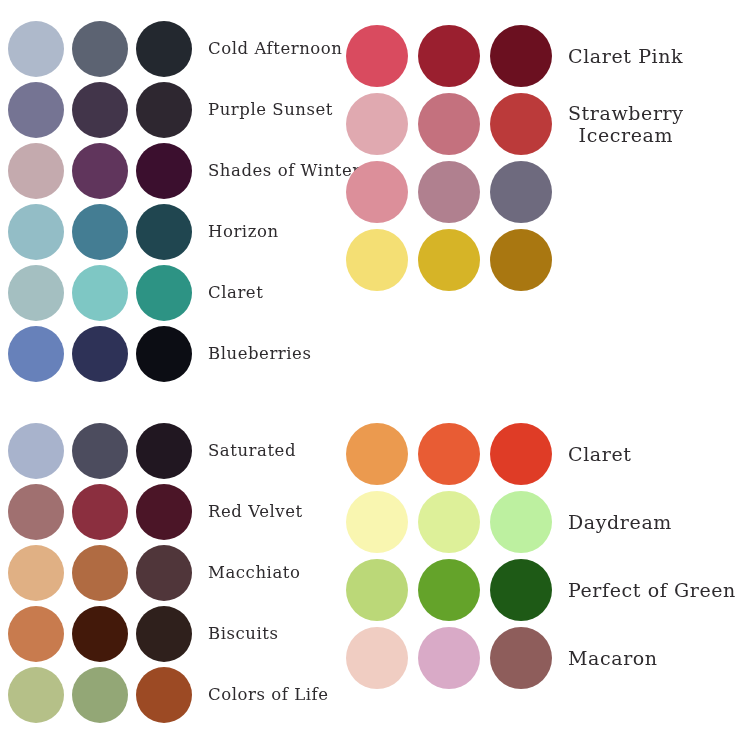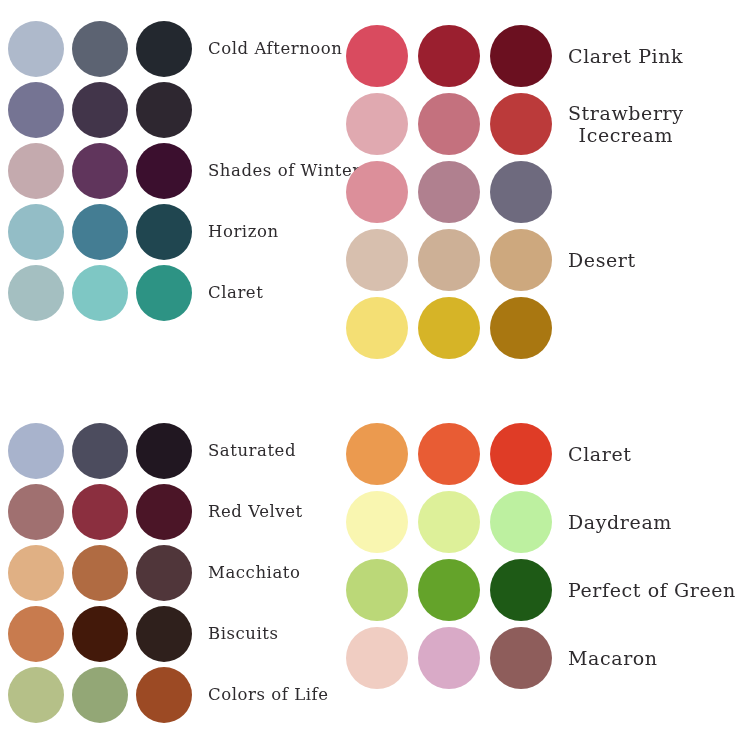--- a/index.html
+++ b/index.html
@@ -88,20 +88,21 @@
             <div class="swatch" title="#23282f" style="background: rgb(35, 40, 47);"></div>
           </div>
           <div class="palette-label">Cold Afternoon</div>
         </div>
         <div class="palette-row">
           <div class="swatches">
             <div class="swatch" title="#757493" style="background: rgb(117, 116, 147);"></div>
             <div class="swatch" title="#42354a" style="background: rgb(66, 53, 74);"></div>
             <div class="swatch" title="#2e2730" style="background: rgb(46, 39, 48);"></div>
           </div>
+          <div class="palette-label">Purple Sunset</div>
         </div>
         <div class="palette-row">
           <div class="swatches">
             <div class="swatch" title="#c4aaae" style="background: rgb(196, 170, 174);"></div>
             <div class="swatch" title="#60355c" style="background: rgb(96, 53, 92);"></div>
             <div class="swatch" title="#3b0f2e" style="background: rgb(59, 15, 46);"></div>
           </div>
           <div class="palette-label">Shades of Winter</div>
         </div>
         <div class="palette-row">
@@ -113,20 +114,28 @@
           <div class="palette-label">Horizon</div>
         </div>
         <div class="palette-row">
           <div class="swatches">
             <div class="swatch" title="#a4bfc1" style="background: rgb(164, 191, 193);"></div>
             <div class="swatch" title="#7ec7c4" style="background: rgb(126, 199, 196);"></div>
             <div class="swatch" title="#2d9384" style="background: rgb(45, 147, 132);"></div>
           </div>
           <div class="palette-label">Claret</div>
         </div>
+        <div class="palette-row">
+          <div class="swatches">
+            <div class="swatch" title="#6781ba" style="background: rgb(103, 129, 186);"></div>
+            <div class="swatch" title="#2e3257" style="background: rgb(46, 50, 87);"></div>
+            <div class="swatch" title="#0c0d14" style="background: rgb(12, 13, 20);"></div>
+          </div>
+          <div class="palette-label">Blueberries</div>
+        </div>
       </div>
       <div class="palette-group" style="top: 420px;">
         <div class="palette-row">
           <div class="swatches">
             <div class="swatch" title="#a8b3cc" style="background: rgb(168, 179, 204);"></div>
             <div class="swatch" title="#4c4c5e" style="background: rgb(76, 76, 94);"></div>
             <div class="swatch" title="#211721" style="background: rgb(33, 23, 33);"></div>
           </div>
           <div class="palette-label">Saturated</div>
         </div>
@@ -185,28 +194,20 @@
         </div>
         <div class="palette-row">
           <div class="swatches">
             <div class="swatch" title="#dc8f9a" style="background: rgb(220, 143, 154);"></div>
             <div class="swatch" title="#b0808f" style="background: rgb(176, 128, 143);"></div>
             <div class="swatch" title="#6e6a7e" style="background: rgb(110, 106, 126);"></div>
           </div>
         </div>
         <div class="palette-row">
           <div class="swatches">
-            <div class="swatch" title="#d7bfae" style="background: rgb(215, 191, 174);"></div>
-            <div class="swatch" title="#cdb096" style="background: rgb(205, 176, 150);"></div>
-            <div class="swatch" title="#cda87e" style="background: rgb(205, 168, 126);"></div>
-          </div>
-          <div class="palette-label">Desert</div>
-        </div>
-        <div class="palette-row">
-          <div class="swatches">
             <div class="swatch" title="#f4df74" style="background: rgb(244, 223, 116);"></div>
             <div class="swatch" title="#d6b427" style="background: rgb(214, 180, 39);"></div>
             <div class="swatch" title="#a97711" style="background: rgb(169, 119, 17);"></div>
           </div>
         </div>
       </div>
       <div class="palette-group" style="top: 420px;">
         <div class="palette-row">
           <div class="swatches">
             <div class="swatch" title="#eb9a4f" style="background: rgb(235, 154, 79);"></div>

